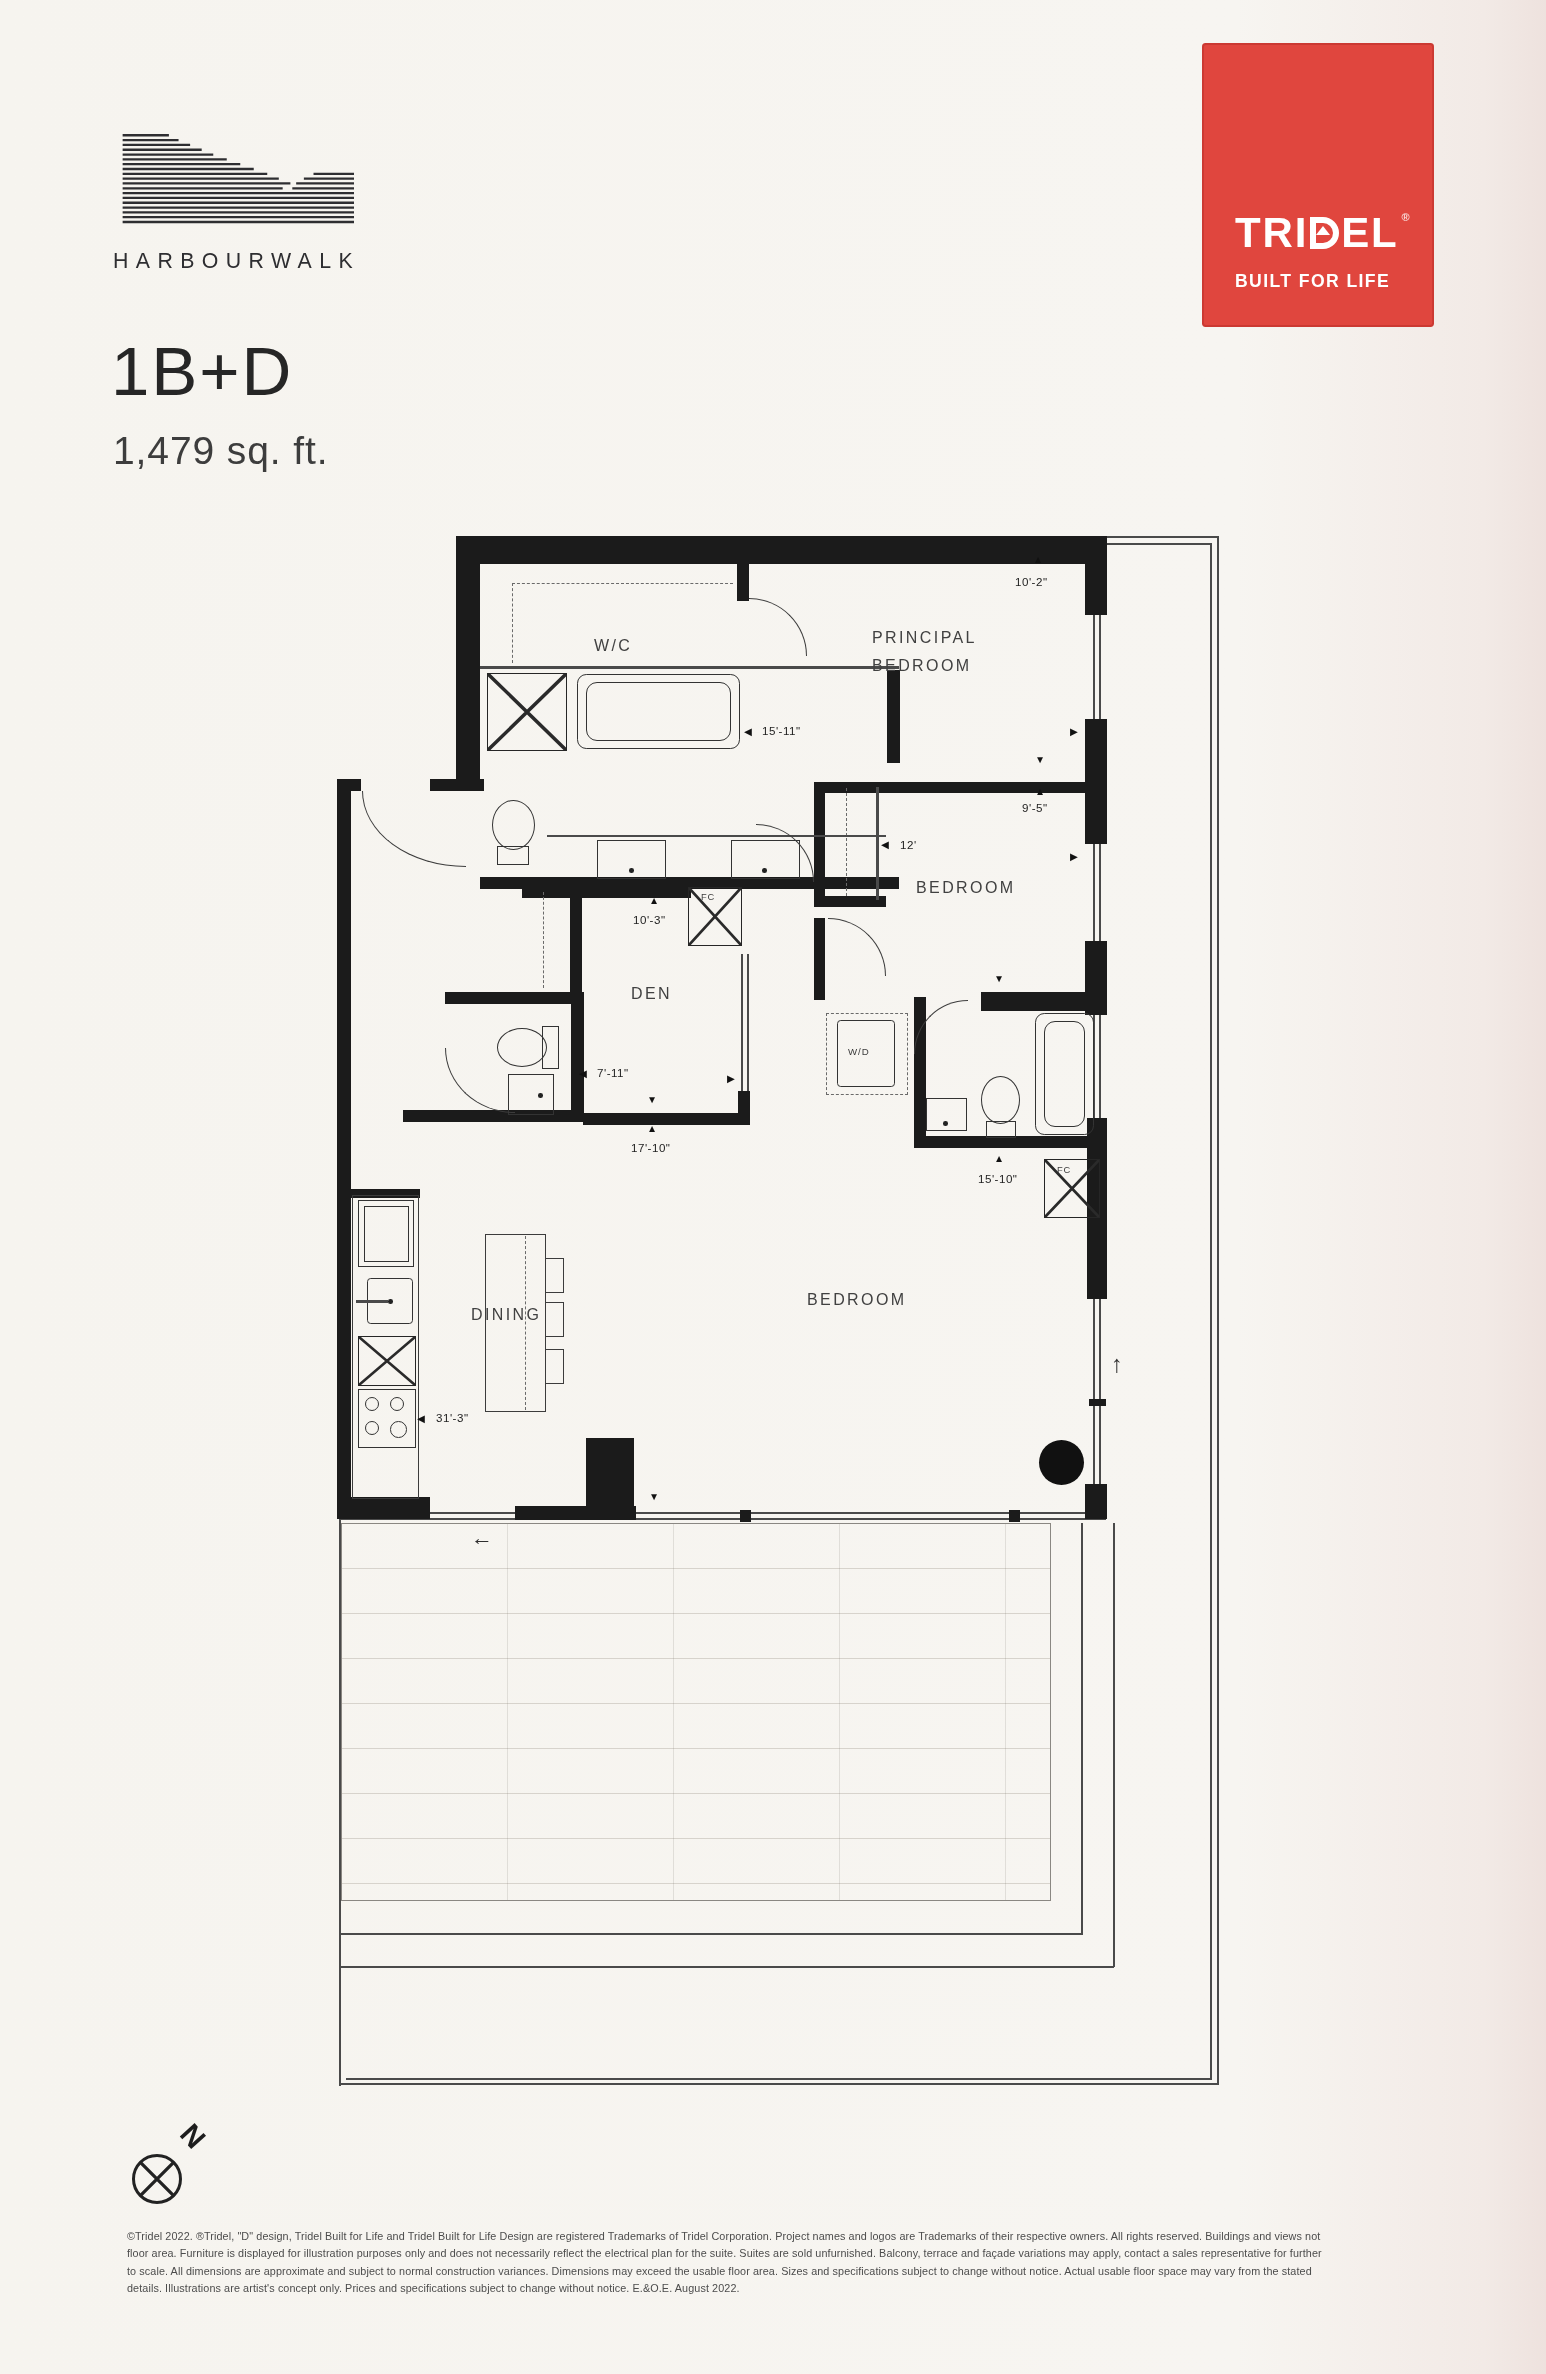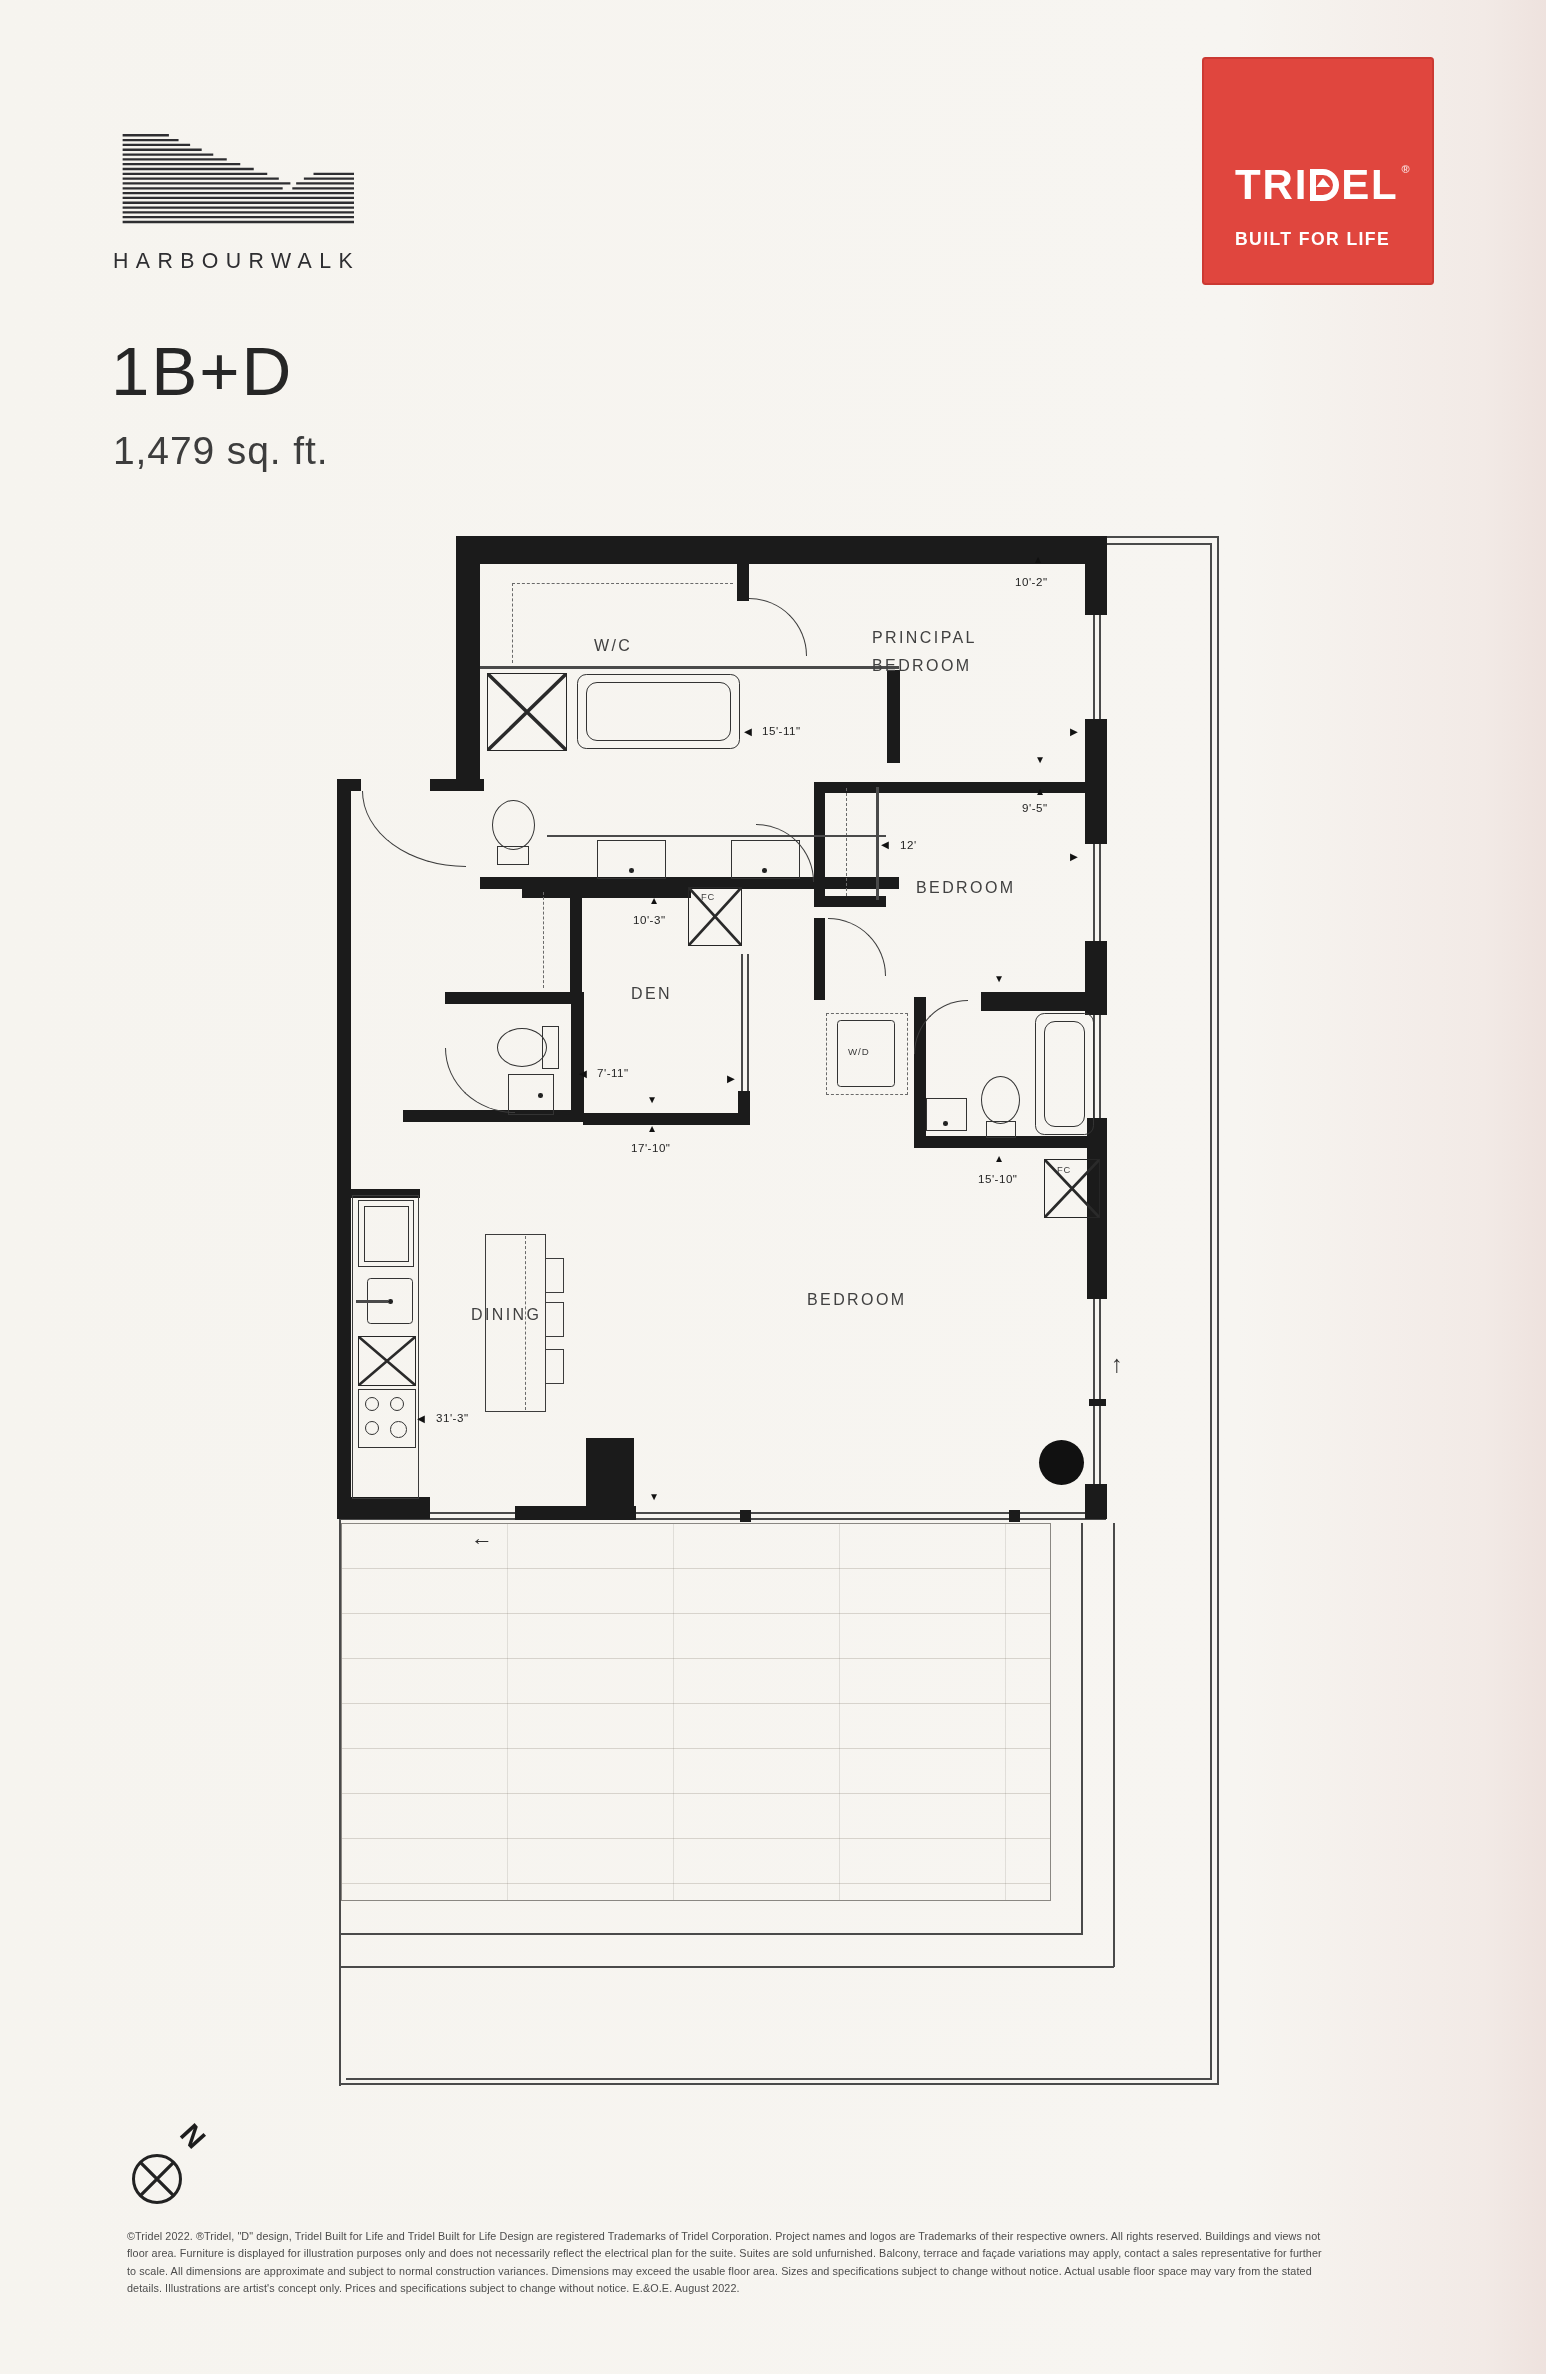--- a/index.html
+++ b/index.html
@@ -4,30 +4,30 @@
 <style>
   html,body{margin:0;padding:0;}
   body{
     width:1546px;height:2375px;position:relative;overflow:hidden;
     font-family:"Liberation Sans","DejaVu Sans",sans-serif;
     background:linear-gradient(90deg,#f6f4ef 0%,#f7f5f1 80%,#f2eae6 96%,#eee2de 100%);
   }
   .abs{position:absolute;}
   
   .brand-word{position:absolute;left:113px;top:249px;font-size:21.3px;letter-spacing:7.4px;color:#2e2e31;font-weight:400;}
-  .badge{position:absolute;left:1202px;top:57px;width:232px;height:228px;background:#e0463e;border-radius:3.7px;
+  .badge{position:absolute;left:1202px;top:43px;width:232px;height:284px;background:#e0463e;border-radius:3.7px;
          box-shadow:inset 0 0 0 1.9px rgba(140,20,15,.25);display:flex;flex-direction:column;justify-content:flex-end;
          padding:0 0 35px 33px;box-sizing:border-box;color:#fff;}
   .badge-name{font-size:42px;font-weight:bold;letter-spacing:1.9px;display:flex;align-items:center;line-height:1;}
   .badge-reg{font-size:11px;vertical-align:top;margin-left:2.8px;align-self:flex-start;opacity:.8;}
   .dglyph{display:inline-block;position:relative;width:29px;height:32px;border:6.5px solid #fff;border-radius:0 16.7px 16.7px 0;
           box-sizing:border-box;margin:0 1.9px;}
   .dglyph::after{content:"";position:absolute;left:0px;top:2.8px;width:0;height:0;
           border-left:7.4px solid transparent;border-right:7.4px solid transparent;border-bottom:9.3px solid #fff;}
-  .badge-tag{font-size:17.6px;font-weight:bold;letter-spacing:1.4px;margin-top:23px;}
+  .badge-tag{font-size:17.6px;font-weight:bold;letter-spacing:1.4px;margin-top:17px;}
   .plan-title{position:absolute;left:111px;top:332px;font-size:69px;color:#262626;letter-spacing:1.9px;}
   .plan-area{position:absolute;left:113px;top:429px;font-size:39px;color:#3d3d3d;letter-spacing:0.9px;}
   
   .wall{position:absolute;background:#1b1b1b;}
   .tline{position:absolute;background:#4a4a4a;}
   .thin{position:absolute;border:1.5px solid #3c3c3c;background:transparent;box-sizing:border-box;}
   .dash-v{position:absolute;border-left:1.5px dashed #6a6a6a;}
   .dash-h{position:absolute;border-top:1.5px dashed #6a6a6a;}
   .dashbox{position:absolute;border:1.5px dashed #6a6a6a;box-sizing:border-box;}
   .label{position:absolute;color:#414141;font-size:16px;letter-spacing:2.4px;white-space:nowrap;}

